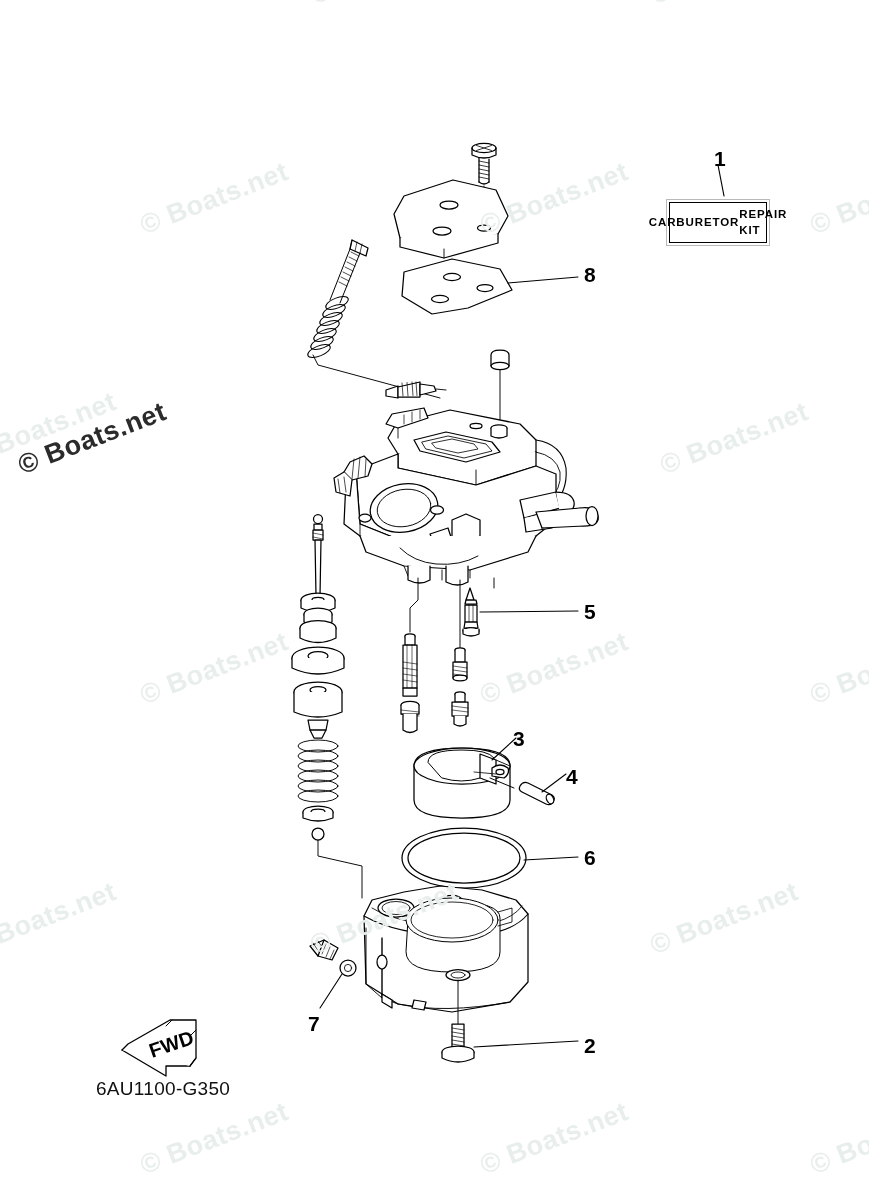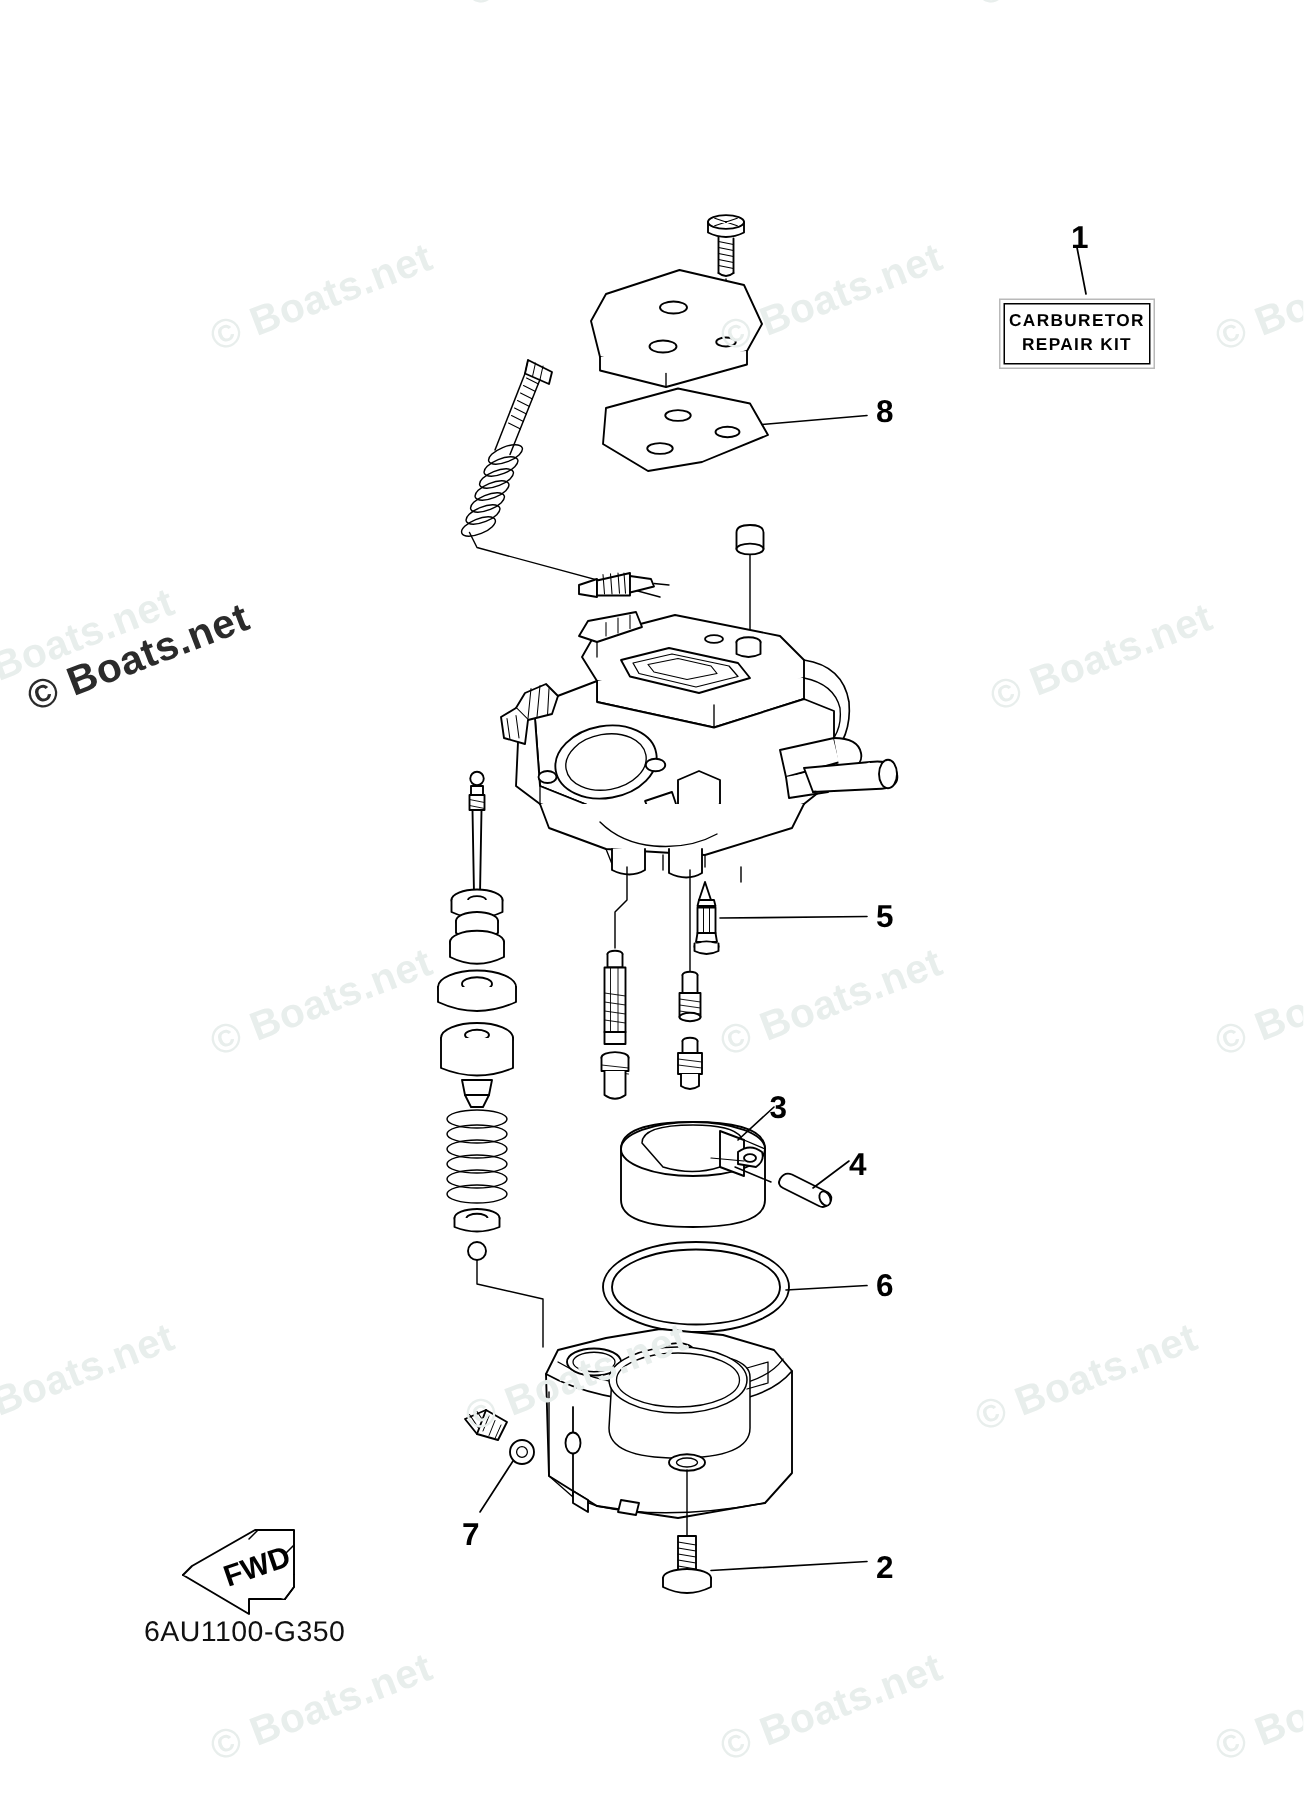--- a/index.html
+++ b/index.html
@@ -84,21 +84,21 @@
     background: #ffffff;
     padding: 2px;
     z-index: 9;
   }
   #kit-box-inner {
     width: 100%;
     height: 100%;
     box-sizing: border-box;
     border: 1.6px solid #000000;
     display: flex;
-    flex-direction: column;
+    flex-direction: row;
     align-items: center;
     justify-content: center;
     background: #ffffff;
   }
   .kit-line {
     font-family: "Liberation Sans", sans-serif;
     font-size: 11.5px;
     font-weight: bold;
     letter-spacing: 0.9px;
     color: #000;

